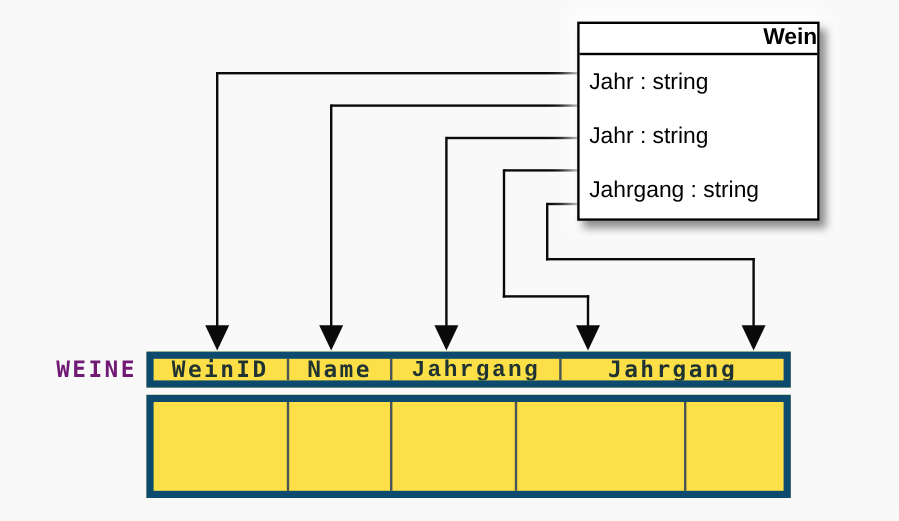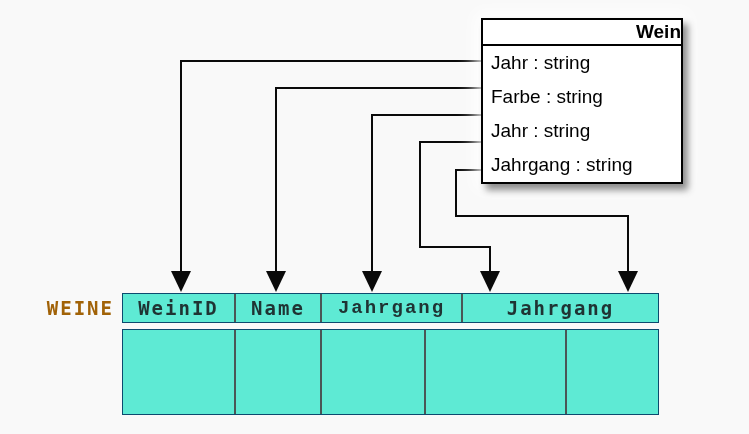--- a/index.html
+++ b/index.html
@@ -43,27 +43,27 @@
     border-right:10px solid transparent;
     border-top:21px solid #0a0a0a;
   }
 
   
   .table-label{
     position:absolute;left:28px;top:293px;width:86px;height:30px;
     line-height:30px;text-align:right;
     font-family:"DejaVu Sans Mono","Liberation Mono",monospace;
     font-weight:bold;font-size:19px;letter-spacing:2px;
-    color:#a16207;white-space:nowrap;
+    color:#701a75;white-space:nowrap;
   }
   .db-row{
     position:absolute;left:122px;width:537px;
     box-sizing:border-box;
-    border:1px solid #0c4a6e;
-    background:#5eead4;
+    border:6px solid #0c4a6e;
+    background:#fde047;
     display:flex;
   }
   .db-header{top:293px;height:30px;}
   .db-body{top:329px;height:86px;}
   .db-cell{
     box-sizing:border-box;
     border-right:2px solid #4a5656;
     display:flex;align-items:center;justify-content:center;
     font-family:"DejaVu Sans Mono","Liberation Mono",monospace;
     font-weight:bold;font-size:19px;letter-spacing:2px;
@@ -108,21 +108,20 @@
     <div class="seg" style="left:455px;top:169px;width:2px;height:48px;"></div>
     <div class="seg" style="left:455px;top:215px;width:174px;height:2px;"></div>
     <div class="seg" style="left:627px;top:215px;width:2px;height:57px;"></div>
     <div class="arrowhead" style="left:618px;top:271px;"></div>
   </div>
 
   <div class="classbox">
     <div class="classbox-title">Wein</div>
     <div class="classbox-attrs">
       <div class="classbox-attr">Jahr : string</div>
-      <div class="classbox-attr">Farbe : string</div>
       <div class="classbox-attr">Jahr : string</div>
       <div class="classbox-attr">Jahrgang : string</div>
     </div>
   </div>
 
   <div class="table-label">WEINE</div>
 
   <div class="db-row db-header">
     <div class="db-cell w1">WeinID</div>
     <div class="db-cell w2">Name</div>

